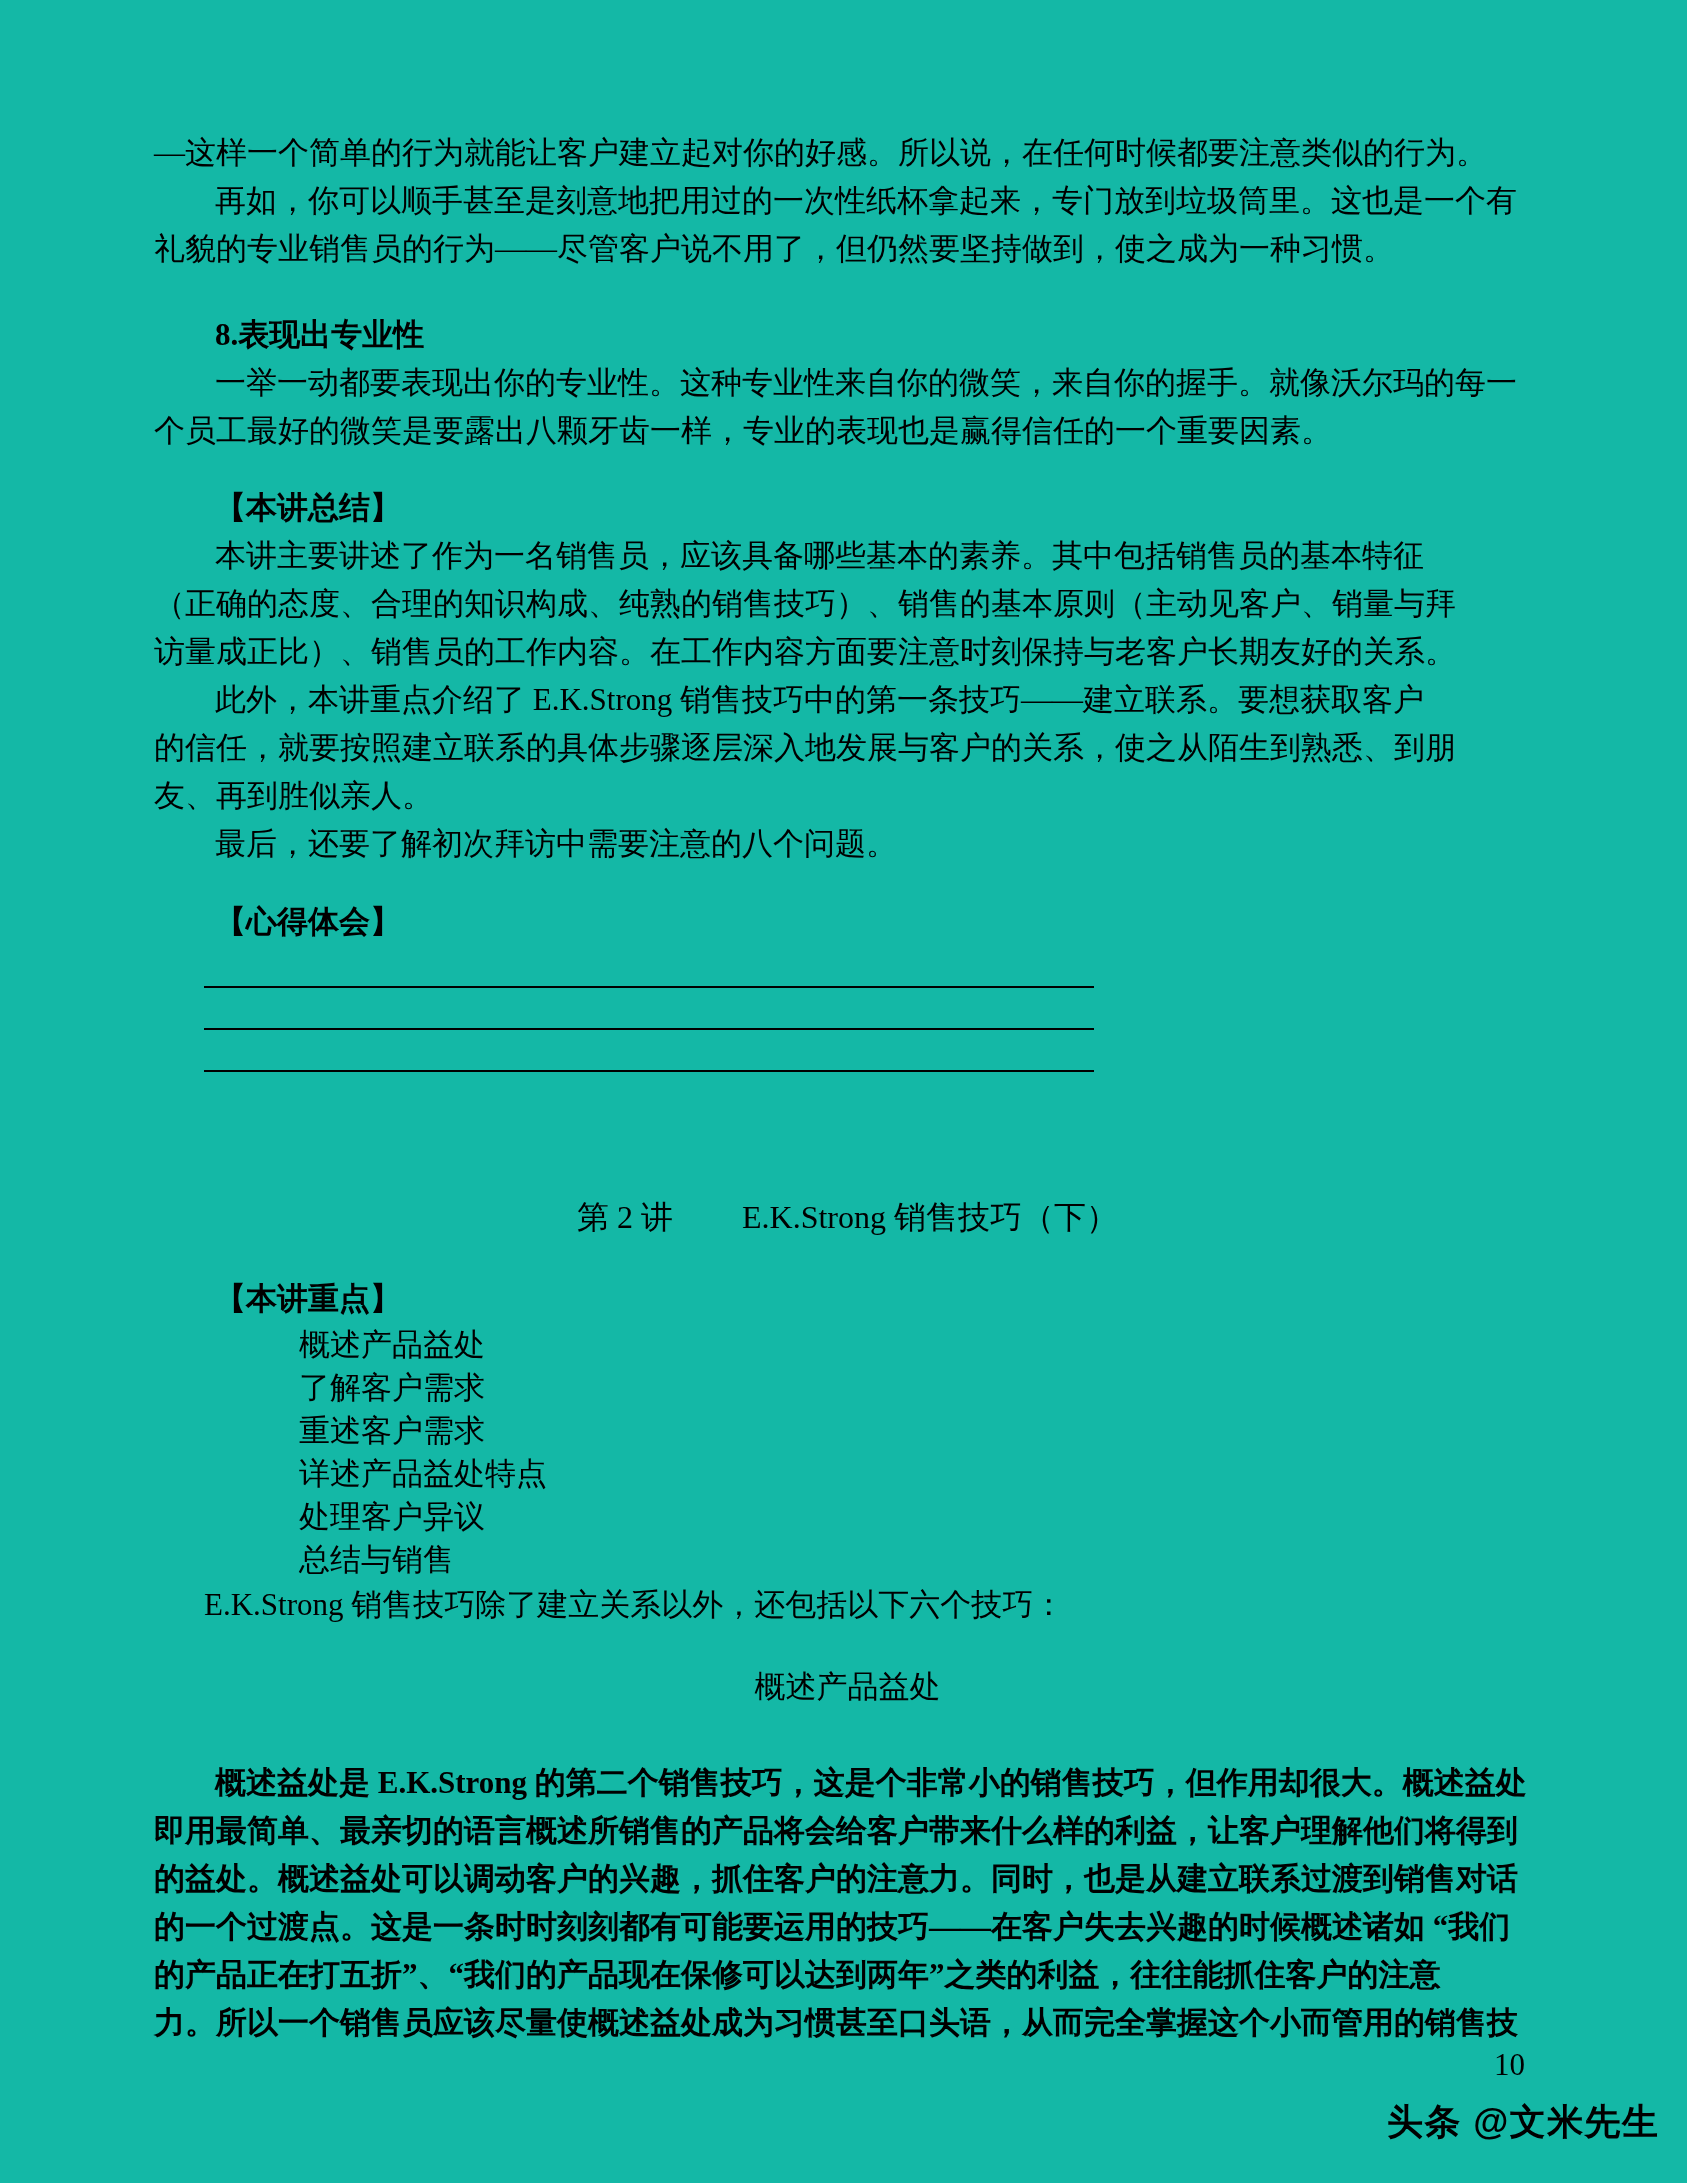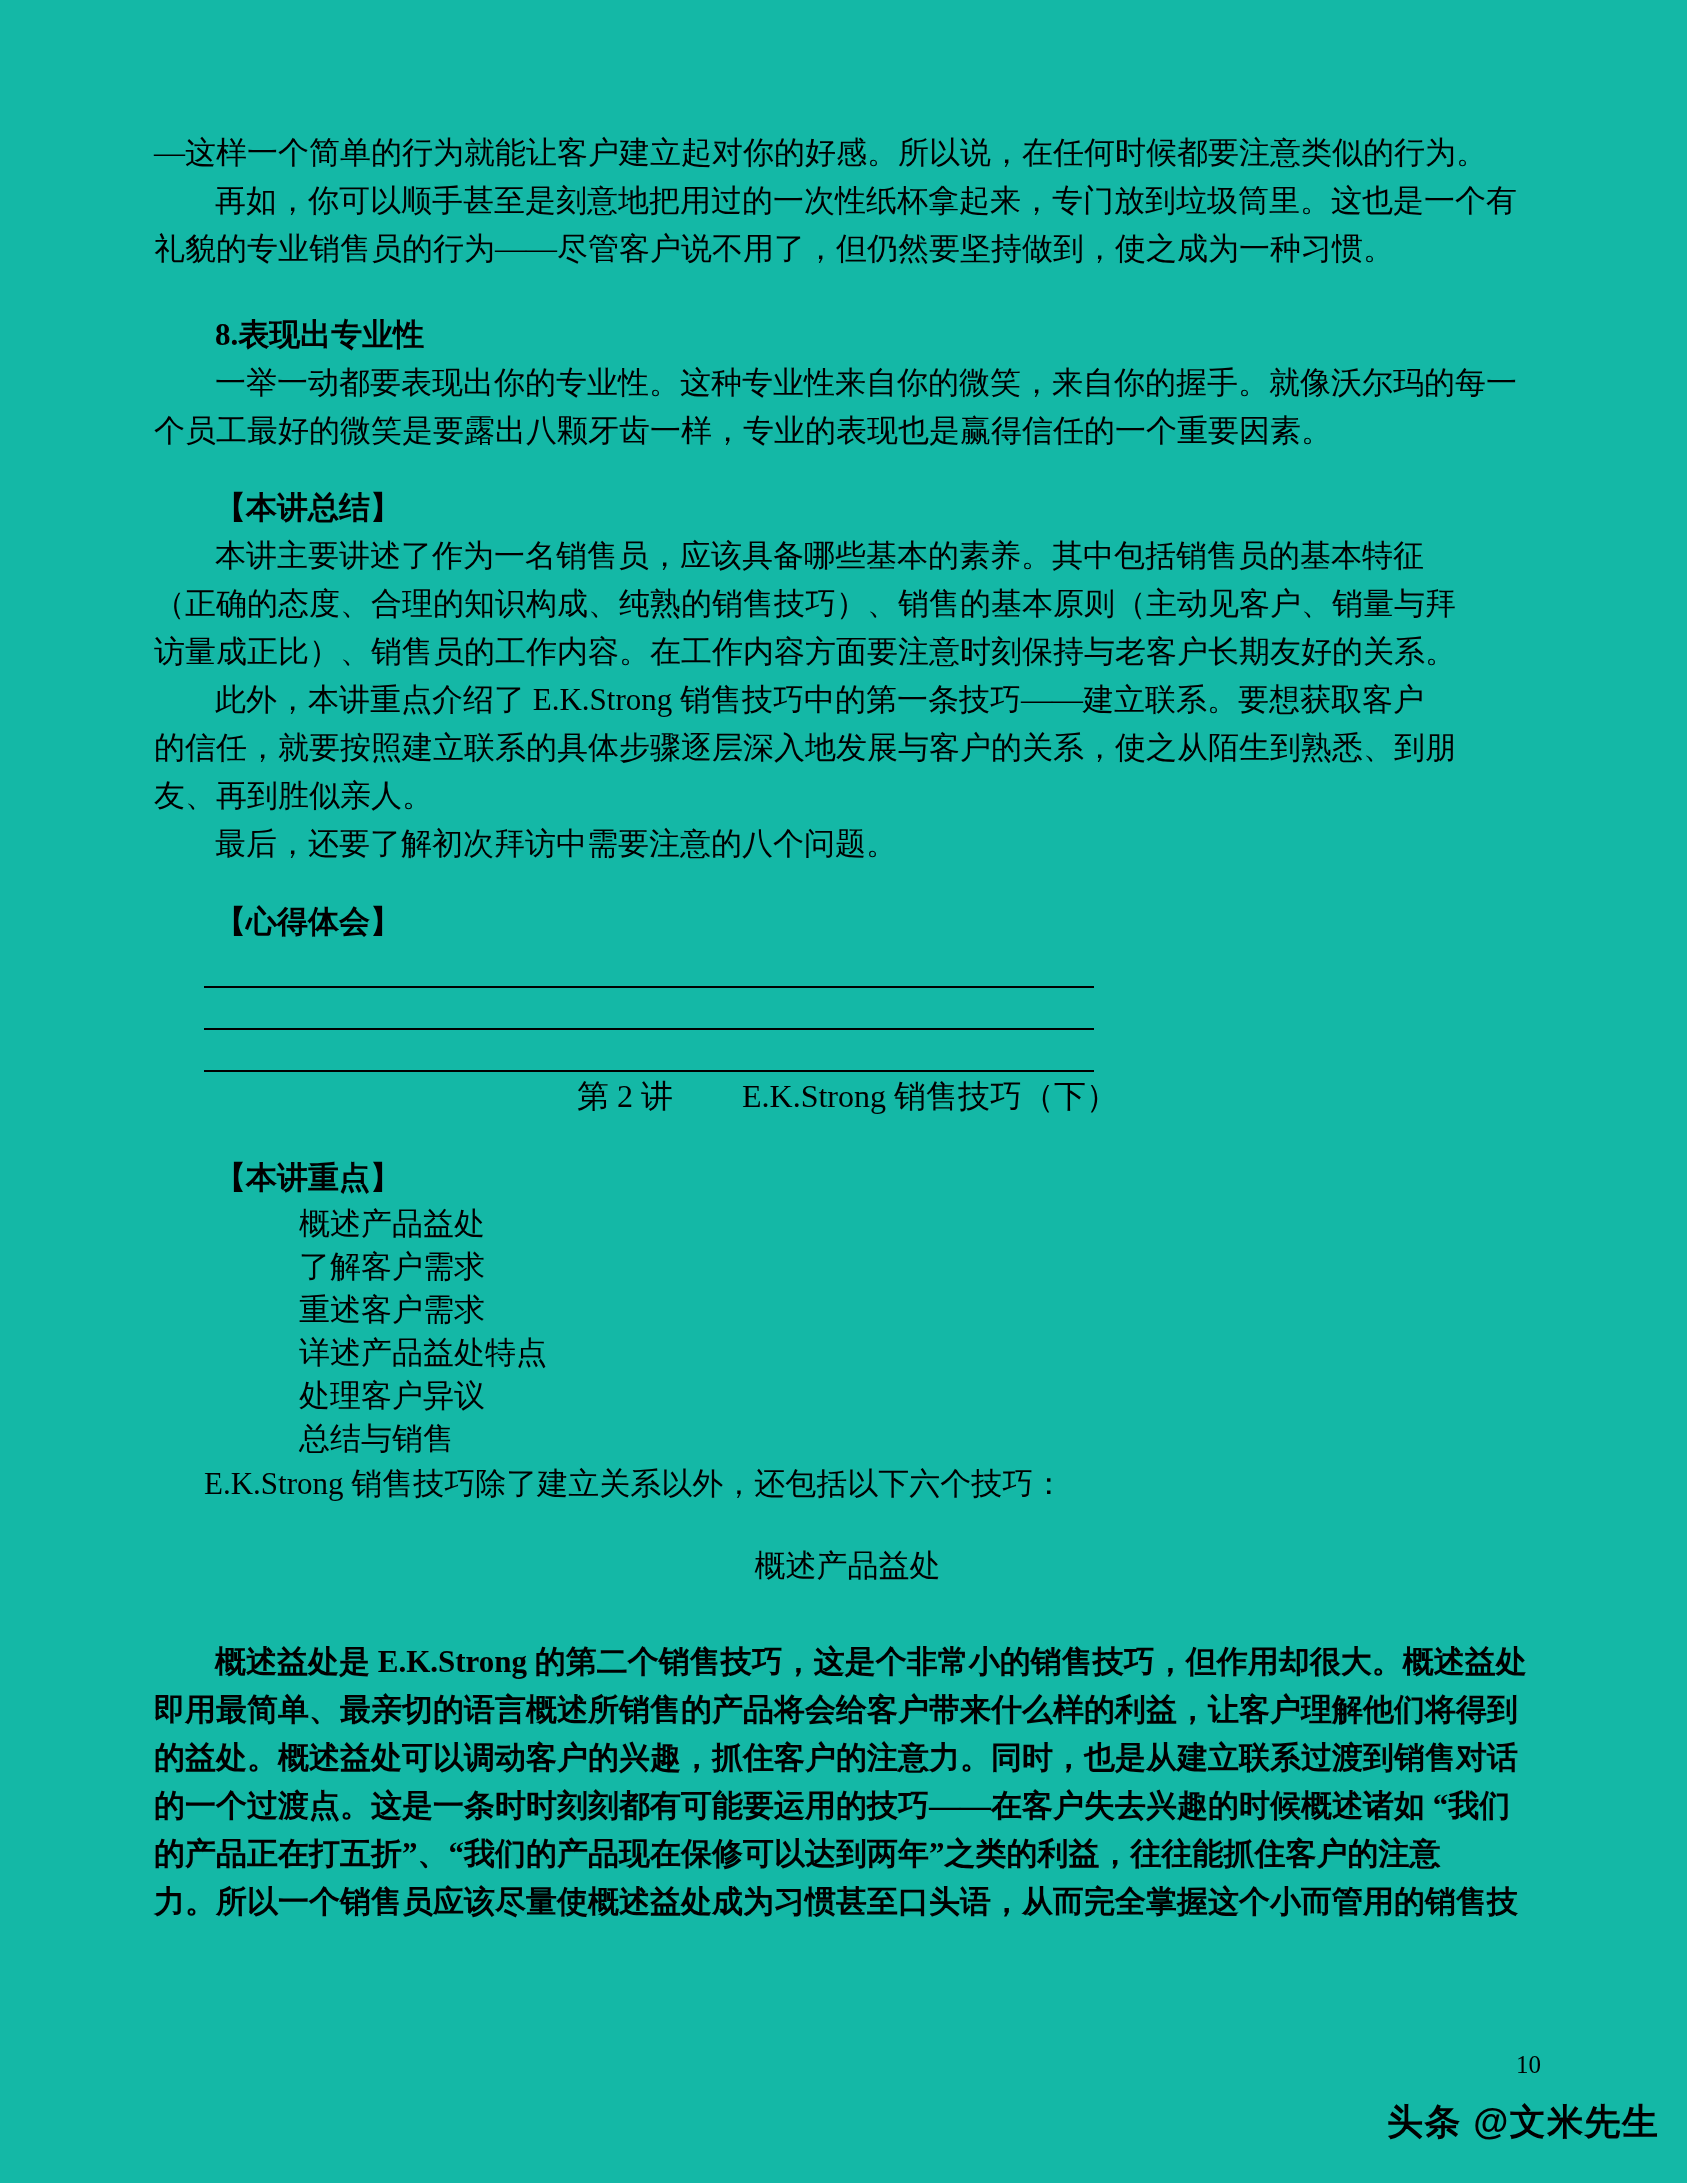--- a/index.html
+++ b/index.html
@@ -24,40 +24,41 @@
     white-space: nowrap;
   }
   .heading { font-weight: bold; }
   .indent { padding-left: 61px; }
   .mt-sub { margin-top: 38px; }
   .mt-block { margin-top: 29px; }
   .mt-thoughts { margin-top: 30px; }
   .writing-lines { margin-top: 0; margin-left: 50px; width: 890px; }
   .writing-line { height: 40px; border-bottom: 2.1px solid #000; }
   .chapter-title {
+    margin-top: 121px;
     display: flex;
     justify-content: center;
     gap: 69px;
     font-size: 32px;
     line-height: 48px;
     white-space: nowrap;
   }
   .mt-focus { margin-top: 34px; }
   .focus-list { padding-left: 145px; }
   .focus-item { line-height: 43px; }
   .p6 { padding-left: 50px; }
   .center-heading { margin-top: 34px; text-align: center; white-space: normal; }
   .mt-para7 { margin-top: 48px; font-weight: bold; }
   .page-number {
     position: absolute;
     top: 2050px;
-    left: 154px;
+    left: 138px;
     width: 1387px;
     text-align: right;
-    font-size: 25px;
+    font-size: 31px;
     line-height: 30px;
   }
   .watermark {
     position: absolute;
     top: 2098px;
     right: 27.6px;
     font-family: "Liberation Sans", "DejaVu Sans", sans-serif;
     font-weight: bold;
     font-size: 36px;
     line-height: 48px;

